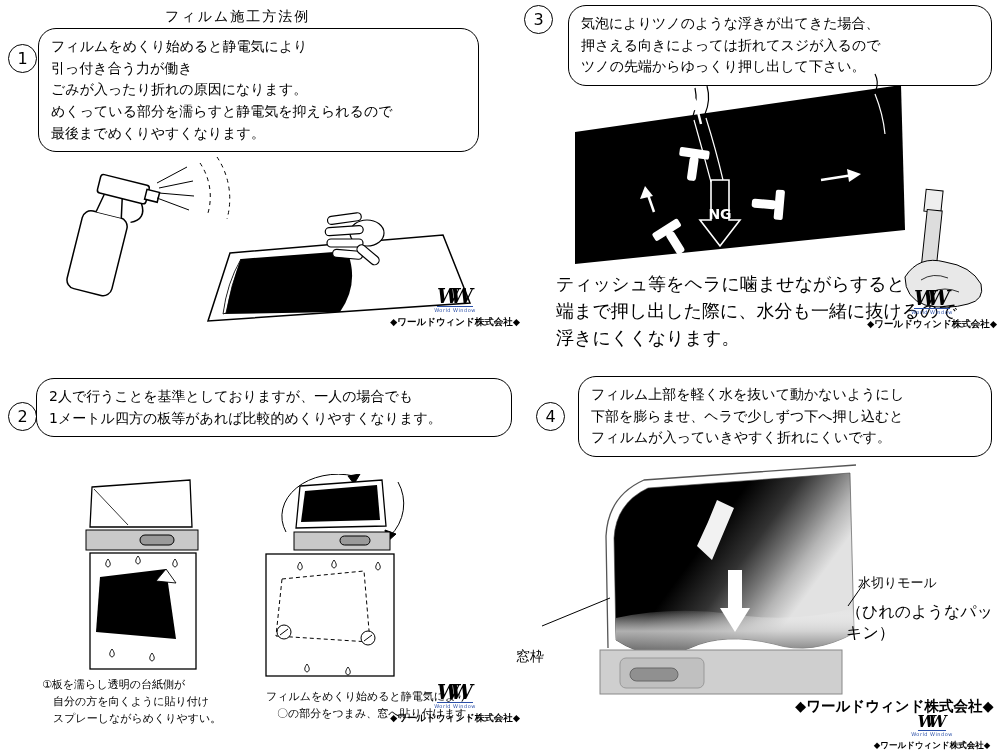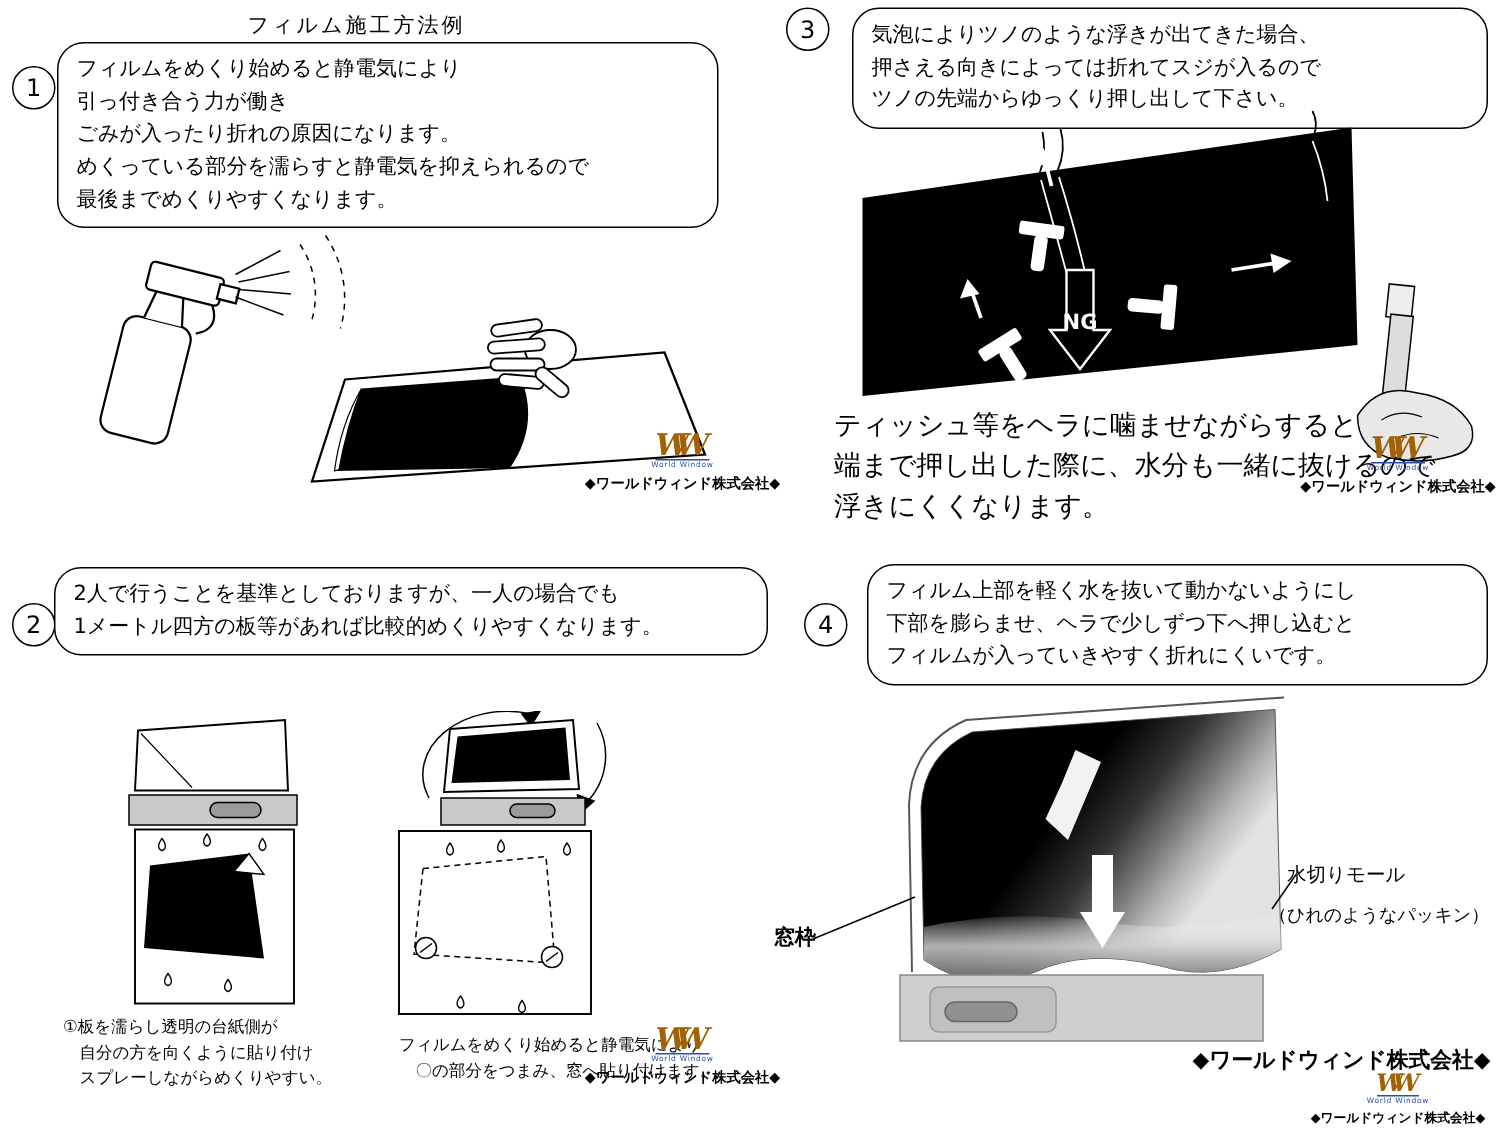--- a/index.html
+++ b/index.html
@@ -16,28 +16,28 @@
     width:27px; height:27px; border:1.6px solid #000; border-radius:50%;
     text-align:center; line-height:27px; font-size:16px; background:#fff;
   }
   .bubble {
     border:1.6px solid #000; border-radius:18px; background:#fff;
     padding:7px 12px; font-size:14px; line-height:1.55; white-space:pre-line;
   }
   .plain-text { white-space:pre-line; }
   .note { font-size:18px; line-height:1.5; }
   .caption { font-size:11px; line-height:1.55; }
-  .label-bold { font-size:14px; font-weight:bold; }
+  .label-bold { font-size:14px; font-weight:normal;margin-top:32px; }
   .label-md { font-size:13px;font-family:Liberation Mono, monospace; }
-  .label-sm { font-size:12px; }
+  .label-sm { font-size:16px; }
   .company-large { font-size:14.5px; font-weight:bold; white-space:nowrap; }
   .logo-block { width:160px; text-align:center; }
   .logo-mark {
     font-family:"DejaVu Serif","Liberation Serif",serif;
-    font-weight:bold; font-style:italic; color:#a16207;
+    font-weight:bold; font-style:italic; color:#000000;
     font-size:20px; line-height:1; letter-spacing:-9px; padding-left:0; padding-right:9px;
     display:inline-block; border-bottom:1px solid #2a4fa8;
   }
   .logo-sub { color:#2a4fa8; font-size:5px; line-height:1.3; letter-spacing:0.5px; }
   .company-small { font-size:9.5px; font-weight:bold; margin-top:2px; white-space:nowrap; }
   svg { display:block; }
 </style>
 </head>
 <body>
 

